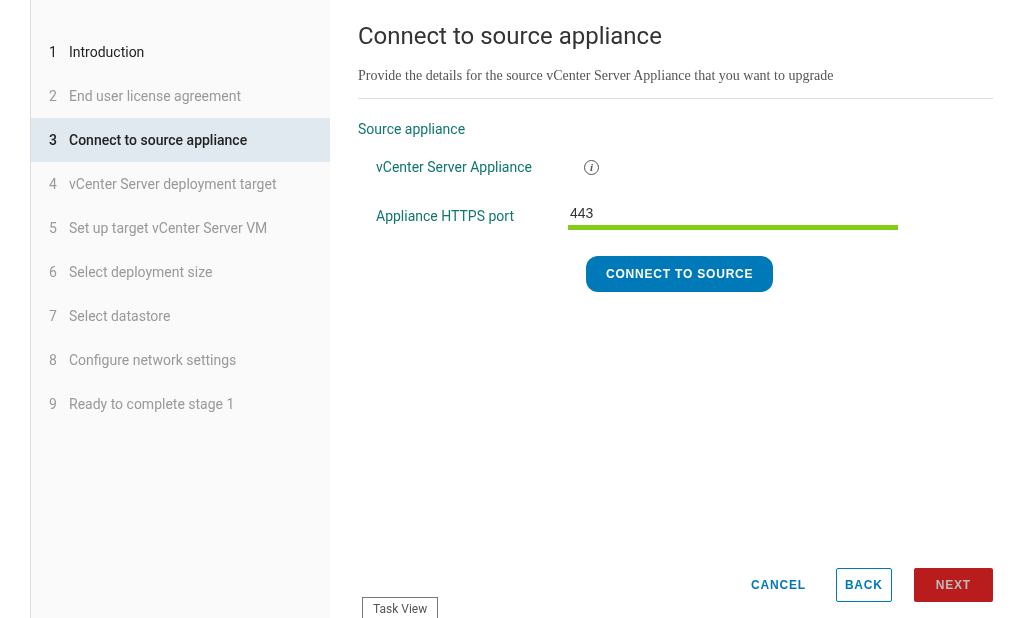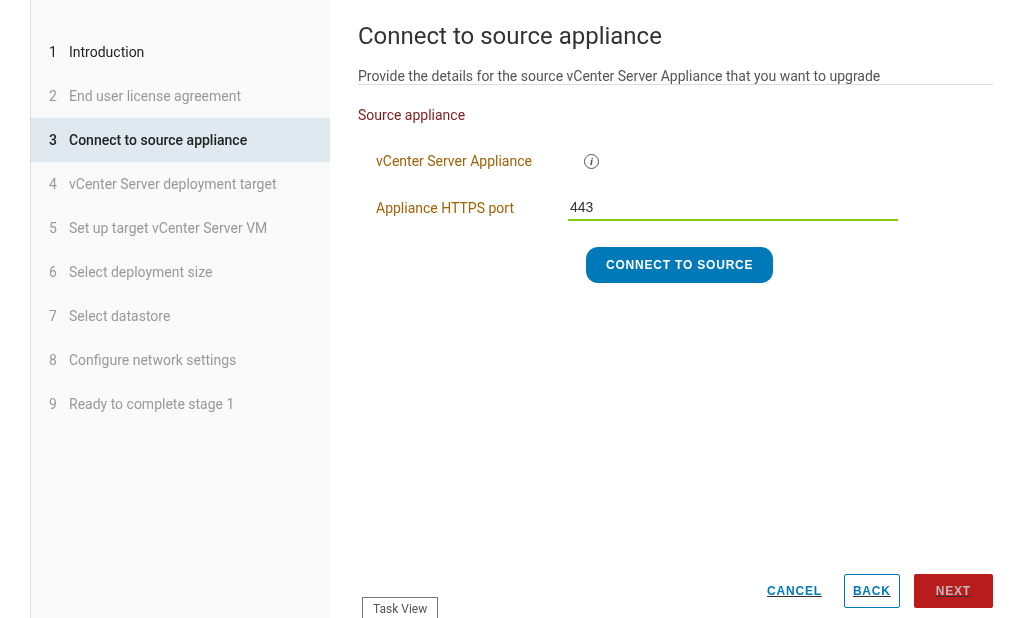--- a/index.html
+++ b/index.html
@@ -60,51 +60,53 @@
     }
     .page-title {
       font-size: 24px;
       font-weight: 400;
       color: #333;
       margin-bottom: 18px;
     }
     .page-subtitle {
       font-size: 14px;
       color: #555;
+      padding-bottom: 14px;
       border-bottom: 1px solid #ddd;
       margin-bottom: 22px;
+      font-family: Liberation Serif, serif;
     }
     .section-label {
       font-size: 14px;
-      color: #7f1d1d;
-      margin-bottom: 30px;
+      color: #0f766e;
+      margin-bottom: 22px;
     }
     .form-row {
       display: flex;
       align-items: center;
       margin-bottom: 26px;
     }
     .form-label {
       width: 210px;
       font-size: 14px;
-      color: #a16207;
+      color: #0f766e;
       padding-left: 18px;
     }
     .form-input {
       width: 330px;
       border: none;
       border-bottom: 2px solid #006b8f;
       font-size: 14px;
       padding: 4px 2px;
       outline: none;
       background: transparent;
       color: #333;
     }
     .form-input.plain {
-      border-bottom: 2px solid #84cc16;
+      border-bottom: 5px solid #84cc16;
     }
     .form-input.underlined-text {
       text-decoration-line: underline;
       text-decoration-color: #d9534f;
       text-decoration-style: solid;
     }
     .info-icon {
       margin-left: 16px;
       width: 15px;
       height: 15px;
@@ -129,26 +131,25 @@
       border: none;
       padding: 11px 20px;
       font-size: 12px;
       font-weight: 600;
       letter-spacing: 0.8px;
       cursor: pointer;
       border-radius: 12px;
     }
     .footer {
       position: absolute;
-      bottom: 10px;
+      bottom: 16px;
       right: 28px;
       display: flex;
-      gap: 14px;
-      align-items: center;
-      text-decoration: underline;
+      gap: 22px;
+      align-items: center;
     }
     .btn-link {
       background: none;
       border: none;
       color: #0079b8;
       font-size: 12px;
       font-weight: 600;
       letter-spacing: 0.8px;
       cursor: pointer;
       padding: 10px 8px;

